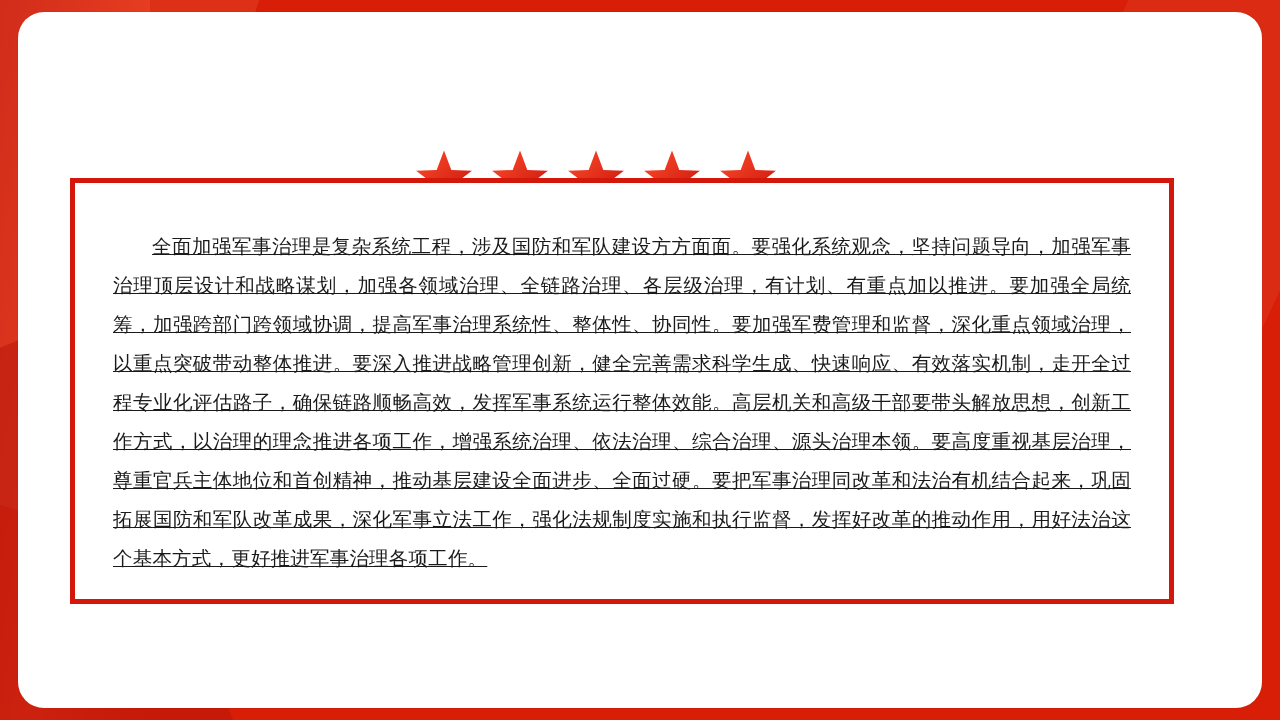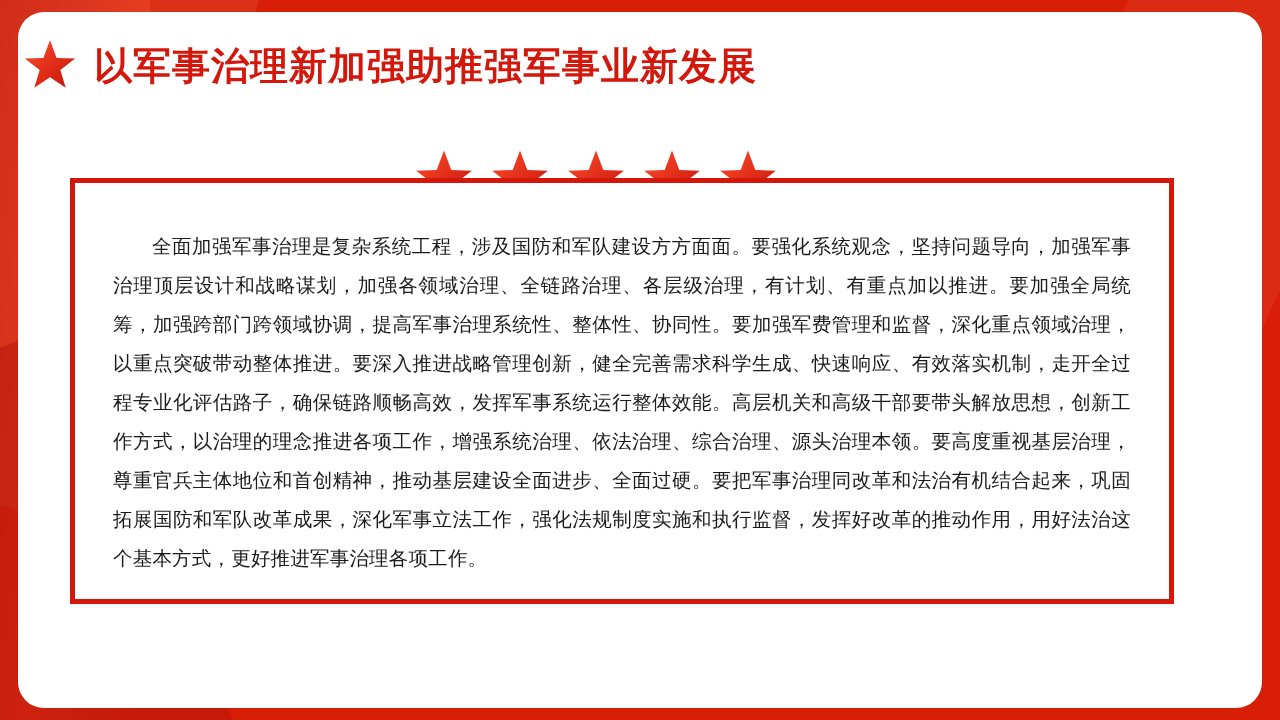--- a/index.html
+++ b/index.html
@@ -124,48 +124,35 @@
   .content-text {
     margin: 0;
     padding: 44px 38px 0 38px;
     font-family: "DejaVu Sans", "Liberation Sans", sans-serif;
     font-size: 19.5px;
     line-height: 2.0;
     color: #1a1a1a;
     text-align: justify;
     text-indent: 2em;
     letter-spacing: 0.2px;
+    text-decoration: underline;
   }
 </style>
 </head>
 <body>
 
 <div class="slide">
 
   <div class="bg-band-left"></div>
   <div class="bg-diag-1"></div>
   <div class="bg-diag-2"></div>
   <div class="bg-diag-3"></div>
 
   <div class="white-card"></div>
 
-  <div class="title-row">
-    <span class="title-star">
-      <svg viewBox="0 0 100 100" width="56" height="56" aria-hidden="true">
-        <defs>
-          <linearGradient id="sg1" x1="0" y1="0" x2="1" y2="1">
-            <stop offset="0%" stop-color="#ff4b2b"></stop>
-            <stop offset="100%" stop-color="#c4130a"></stop>
-          </linearGradient>
-        </defs>
-        <polygon points="50,4 61.8,35.5 95,36.5 68.5,57 78,89 50,70 22,89 31.5,57 5,36.5 38.2,35.5" fill="url(#sg1)"></polygon>
-      </svg>
-    </span>
-    <span class="title-text">以军事治理新加强助推强军事业新发展</span>
-  </div>
 
   <div class="star-row">
     <span class="row-star">
       <svg viewBox="0 0 100 100" width="62" height="62" aria-hidden="true">
         <defs>
           <linearGradient id="sg2" x1="0" y1="0" x2="1" y2="1">
             <stop offset="0%" stop-color="#ff4b2b"></stop>
             <stop offset="100%" stop-color="#c4130a"></stop>
           </linearGradient>
         </defs>

